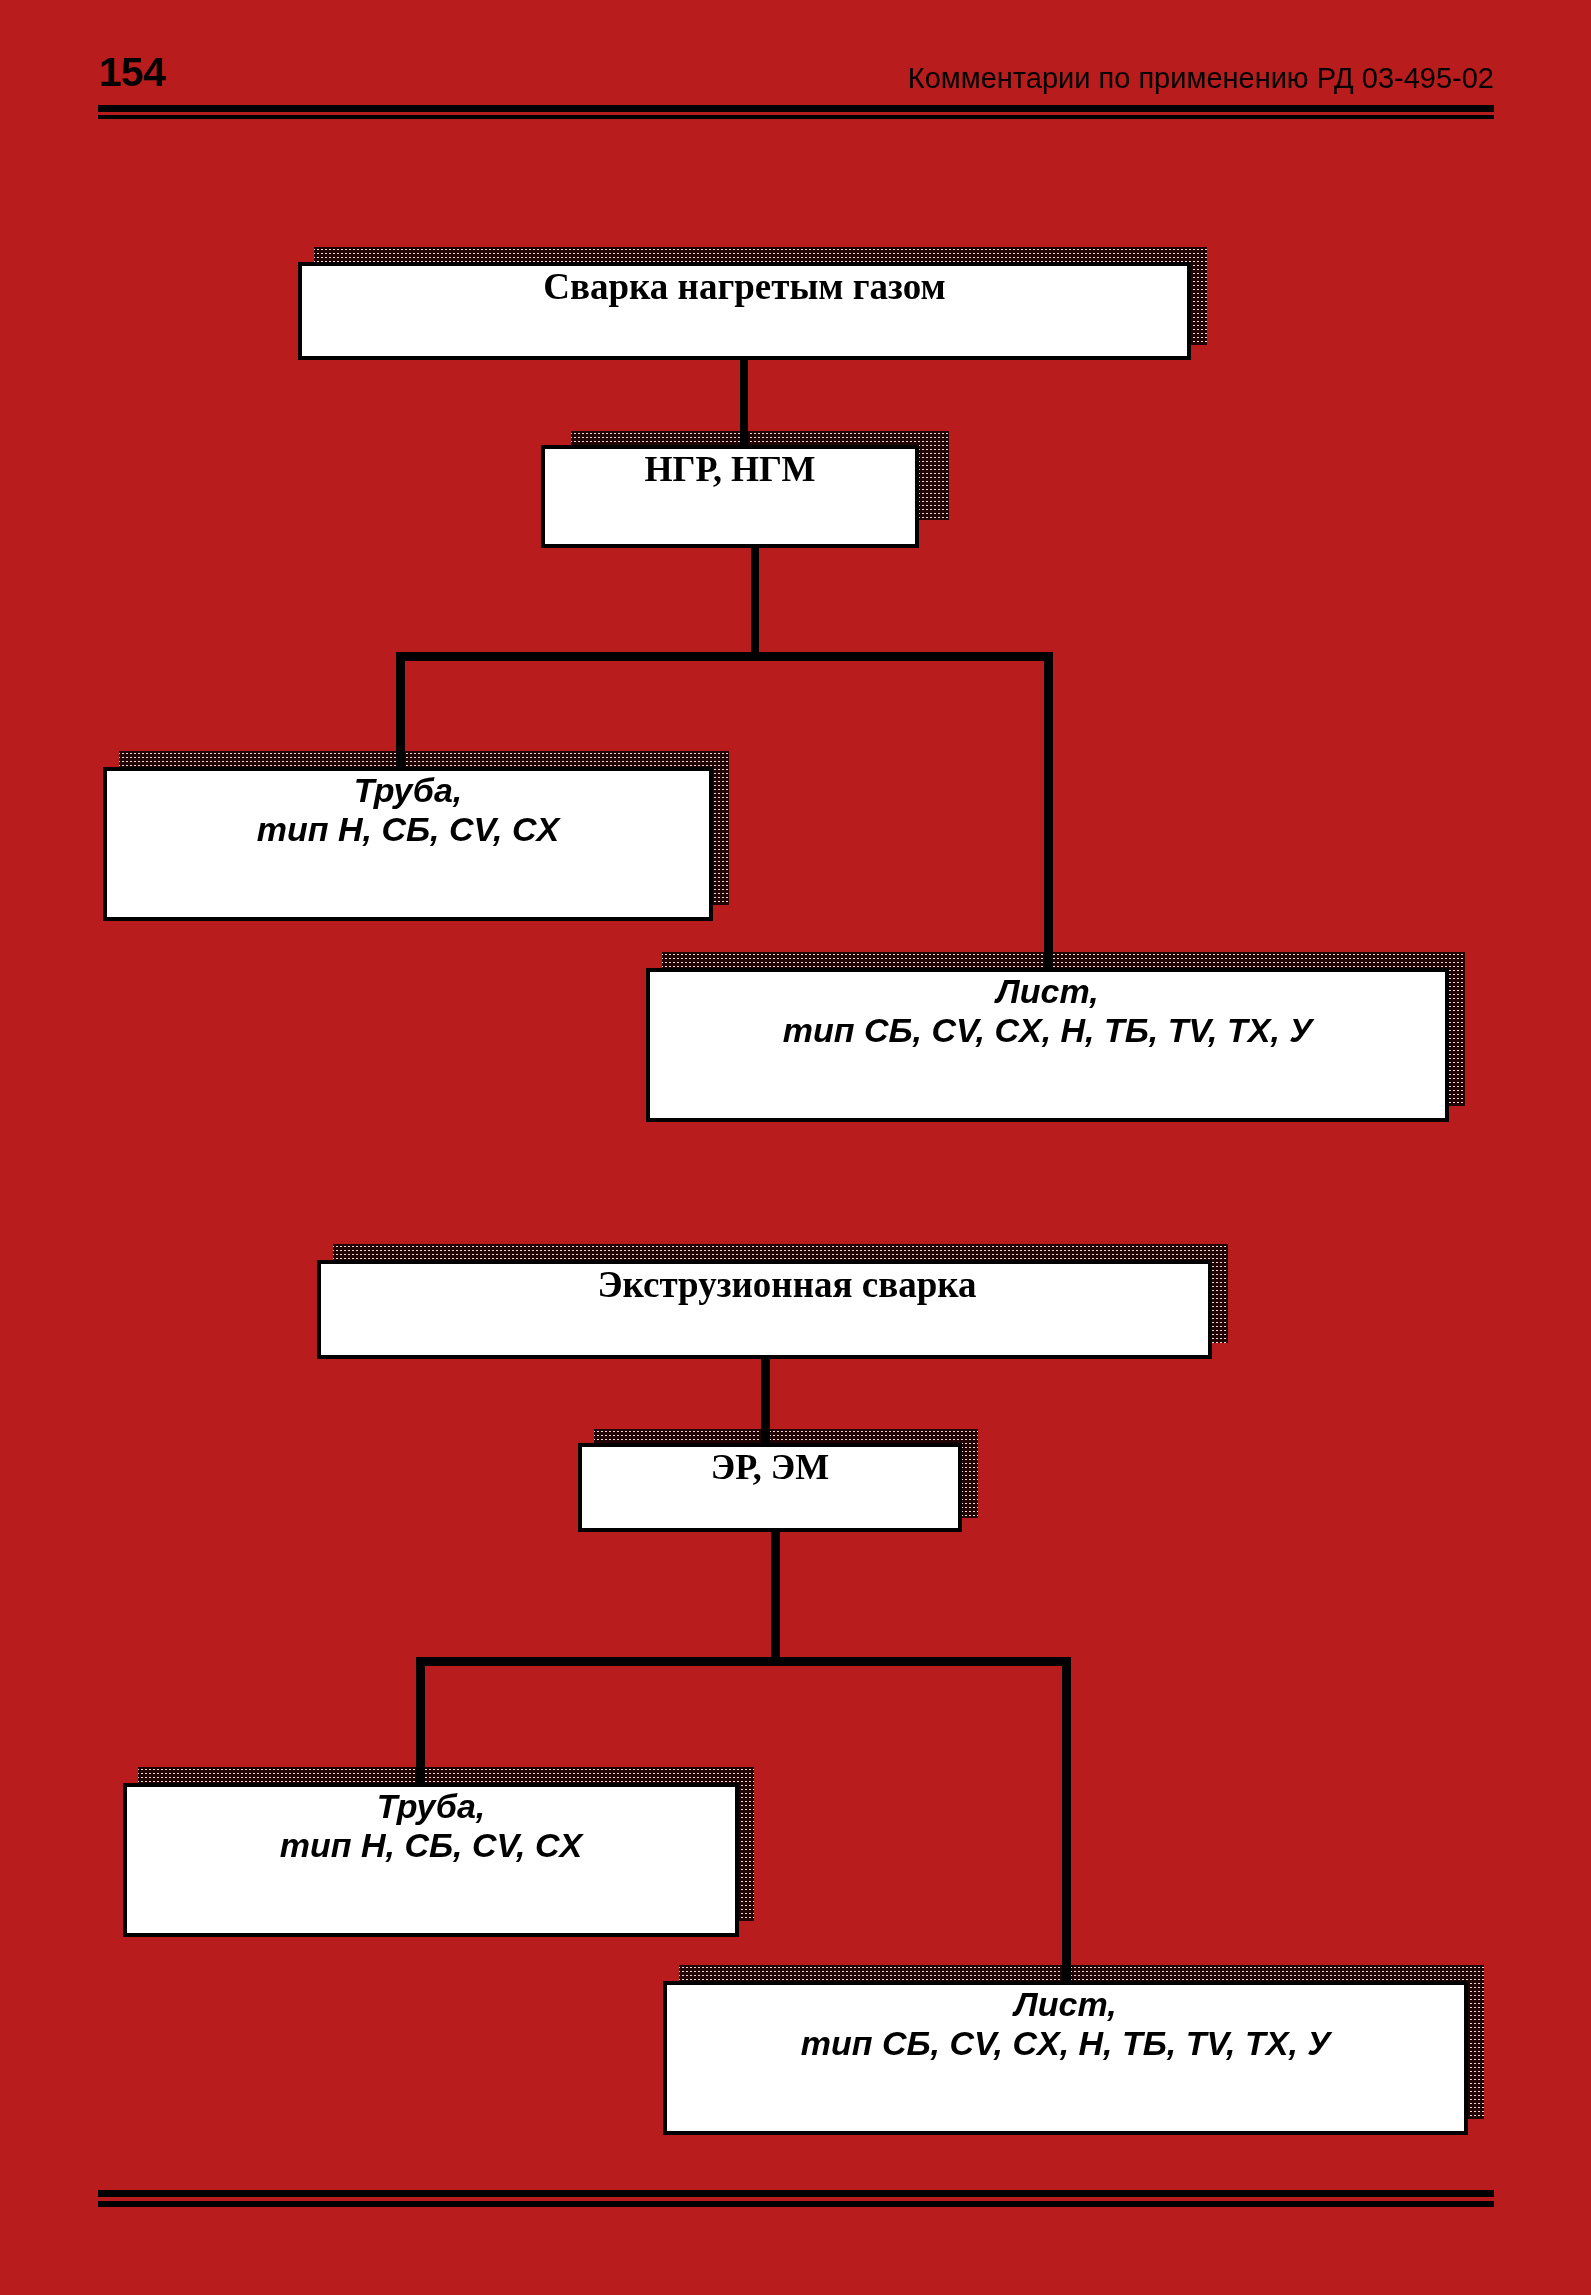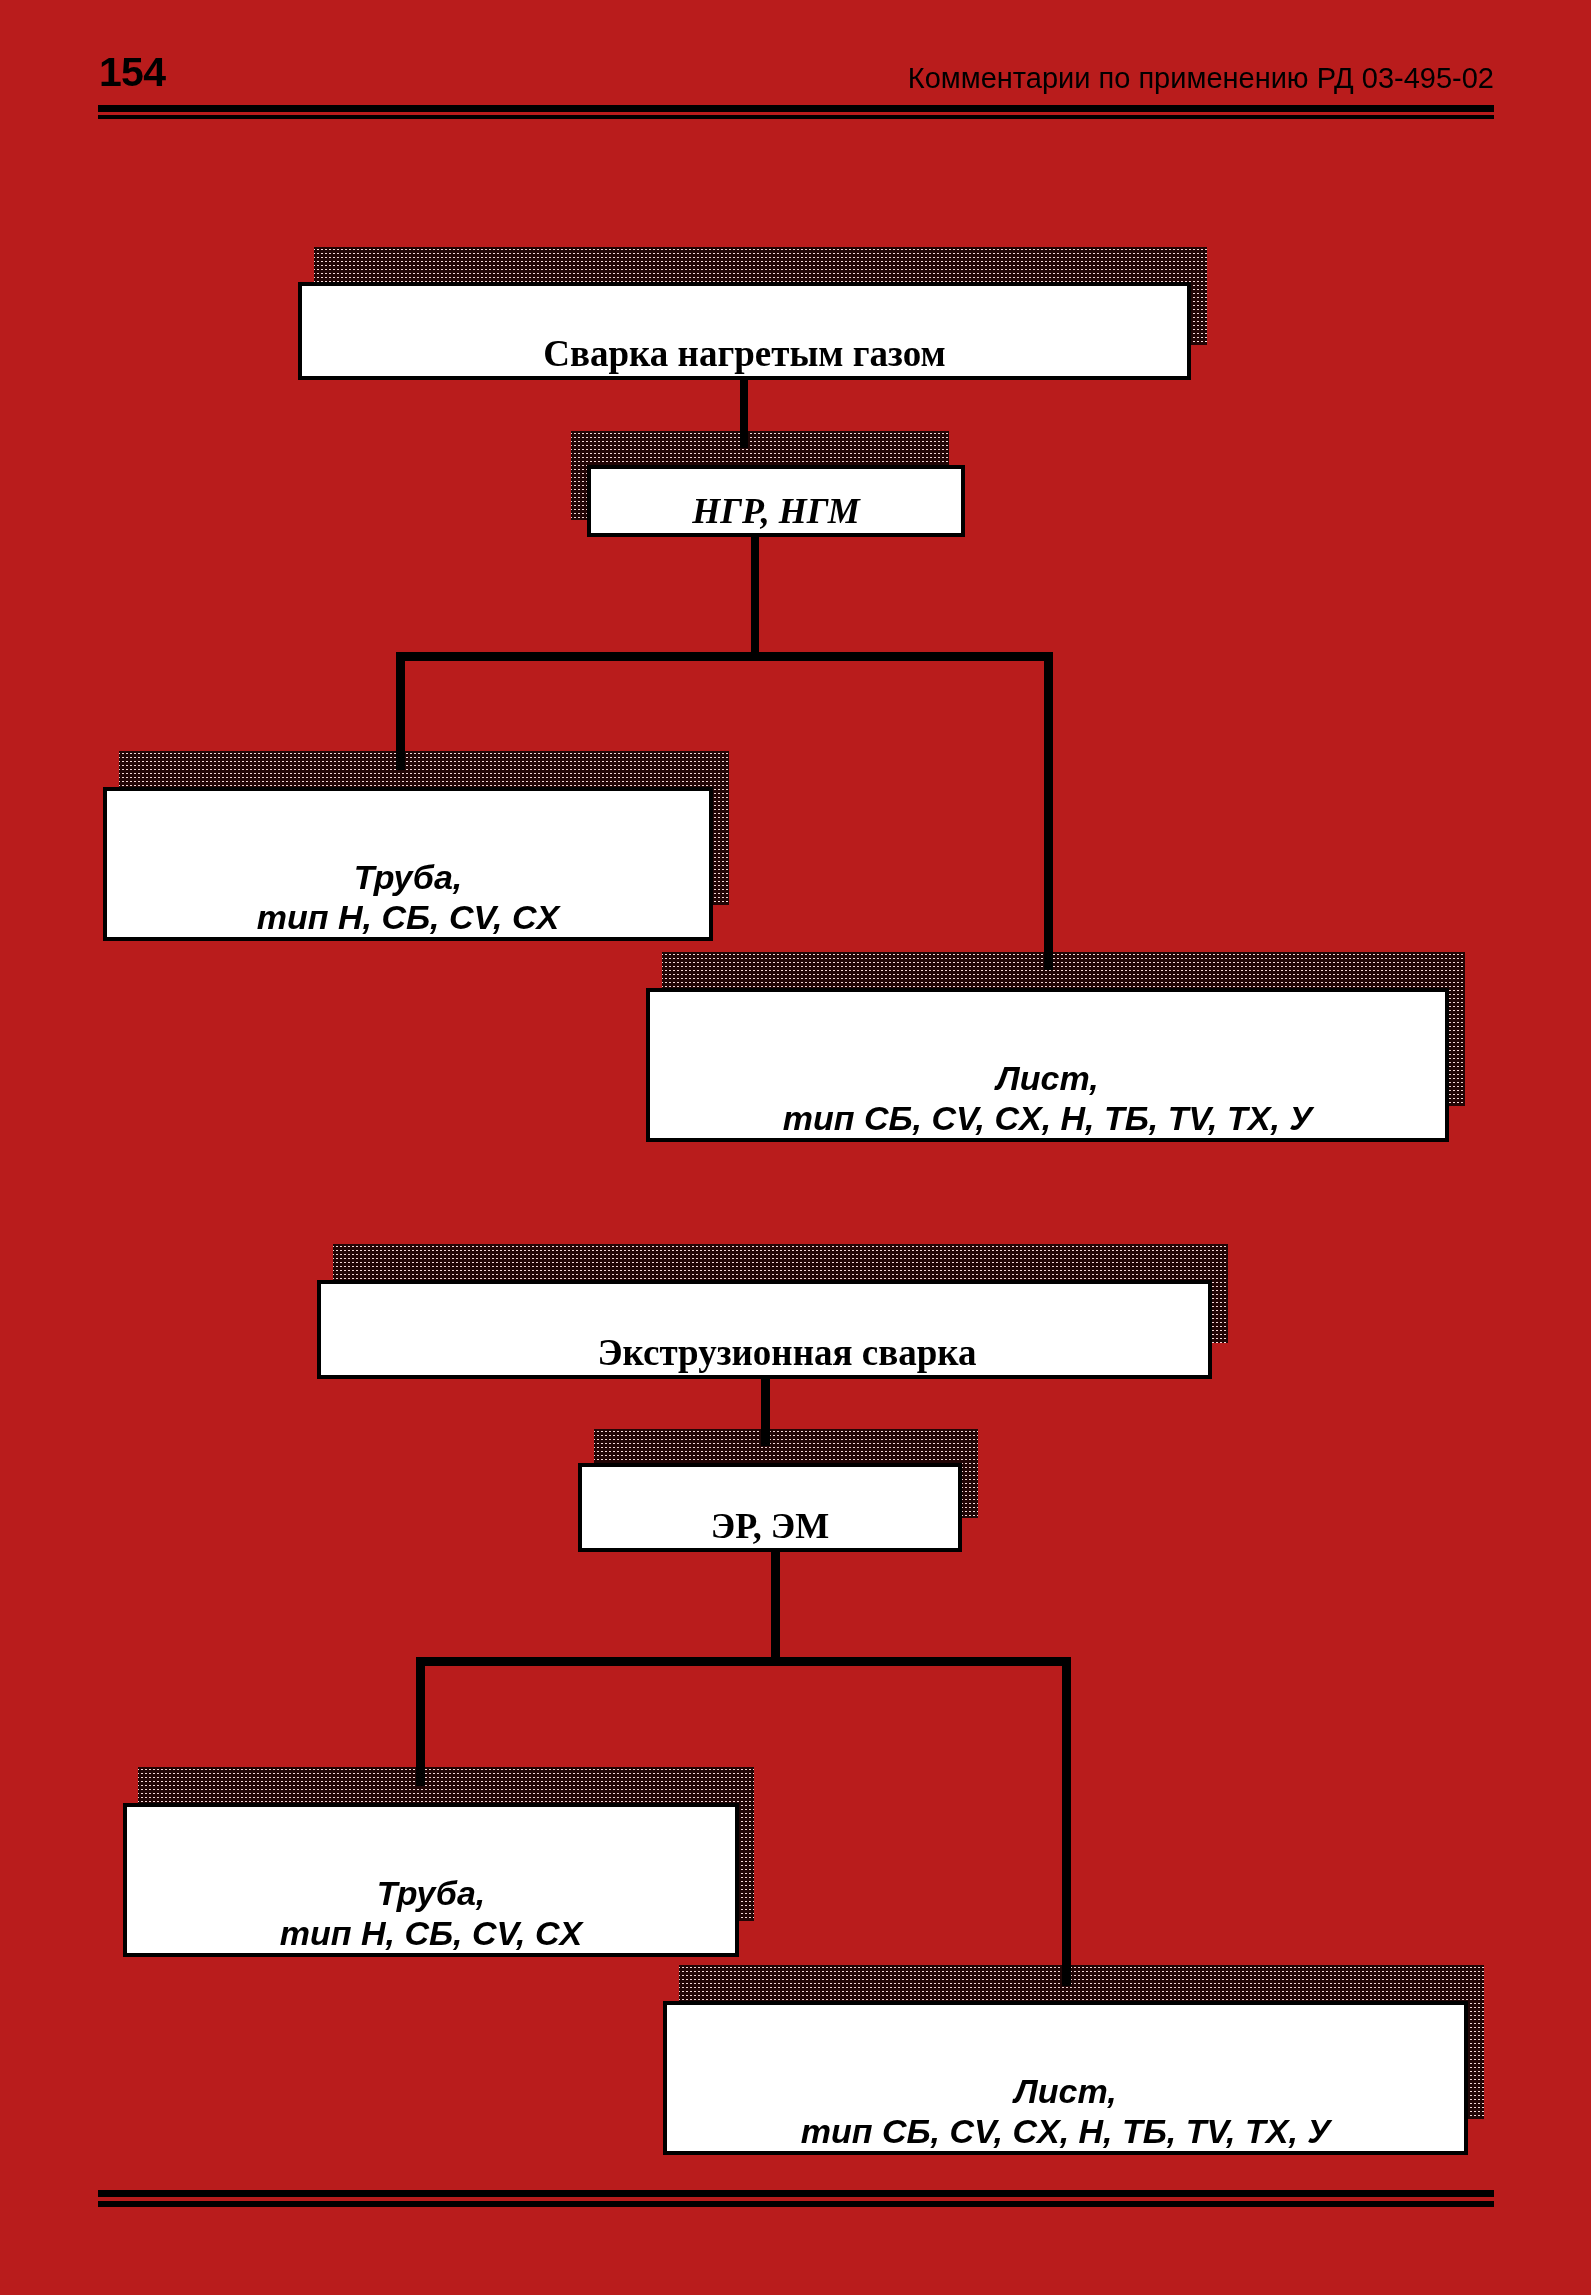--- a/index.html
+++ b/index.html
@@ -65,25 +65,24 @@
     white-space: nowrap;
   }
 
   
   .node {
     position: absolute;
     box-sizing: border-box;
     background: #ffffff;
     border: 4px solid #000000;
     display: flex;
-    align-items: flex-end;
+    align-items: flex-start;
     justify-content: center;
     text-align: center;
     z-index: 3;
-    margin-top: 20px;
   }
   
   .shadow {
     position: absolute;
     z-index: 1;
     background-color: #ffffff;
     background-image:
       repeating-linear-gradient(45deg, #000 0 1px, transparent 1px 2px),
       repeating-linear-gradient(-45deg, #000 0 1px, transparent 1px 2px);
     background-size: 4px 4px, 4px 4px;
@@ -107,21 +106,21 @@
   .conn {
     position: absolute;
     background: #000000;
     z-index: 2;
   }
 
   
   #n-hga  { left: 298px; top: 262px;  width: 893px; height: 98px; font-size: 37px; }
   #s-hga  { left: 314px; top: 247px;  width: 893px; height: 98px; }
 
-  #n-hgr  { left: 587px; top: 445px;  width: 378px; height: 72px; font-size: 36px; font-style: italic; }
+  #n-hgr  { left: 541px; top: 445px;  width: 378px; height: 103px; font-size: 36px; }
   #s-hgr  { left: 571px; top: 431px;  width: 378px; height: 89px; }
 
   #n-tube1 { left: 103px; top: 767px; width: 610px; height: 154px; font-size: 34px; }
   #s-tube1 { left: 119px; top: 751px; width: 610px; height: 154px; }
 
   #n-sheet1 { left: 646px; top: 968px; width: 803px; height: 154px; font-size: 34px; }
   #s-sheet1 { left: 662px; top: 952px; width: 803px; height: 154px; }
 
   #n-ext  { left: 317px; top: 1260px;  width: 895px; height: 99px; font-size: 37px; padding-left: 45px; }
   #s-ext  { left: 333px; top: 1244px;  width: 895px; height: 99px; }

